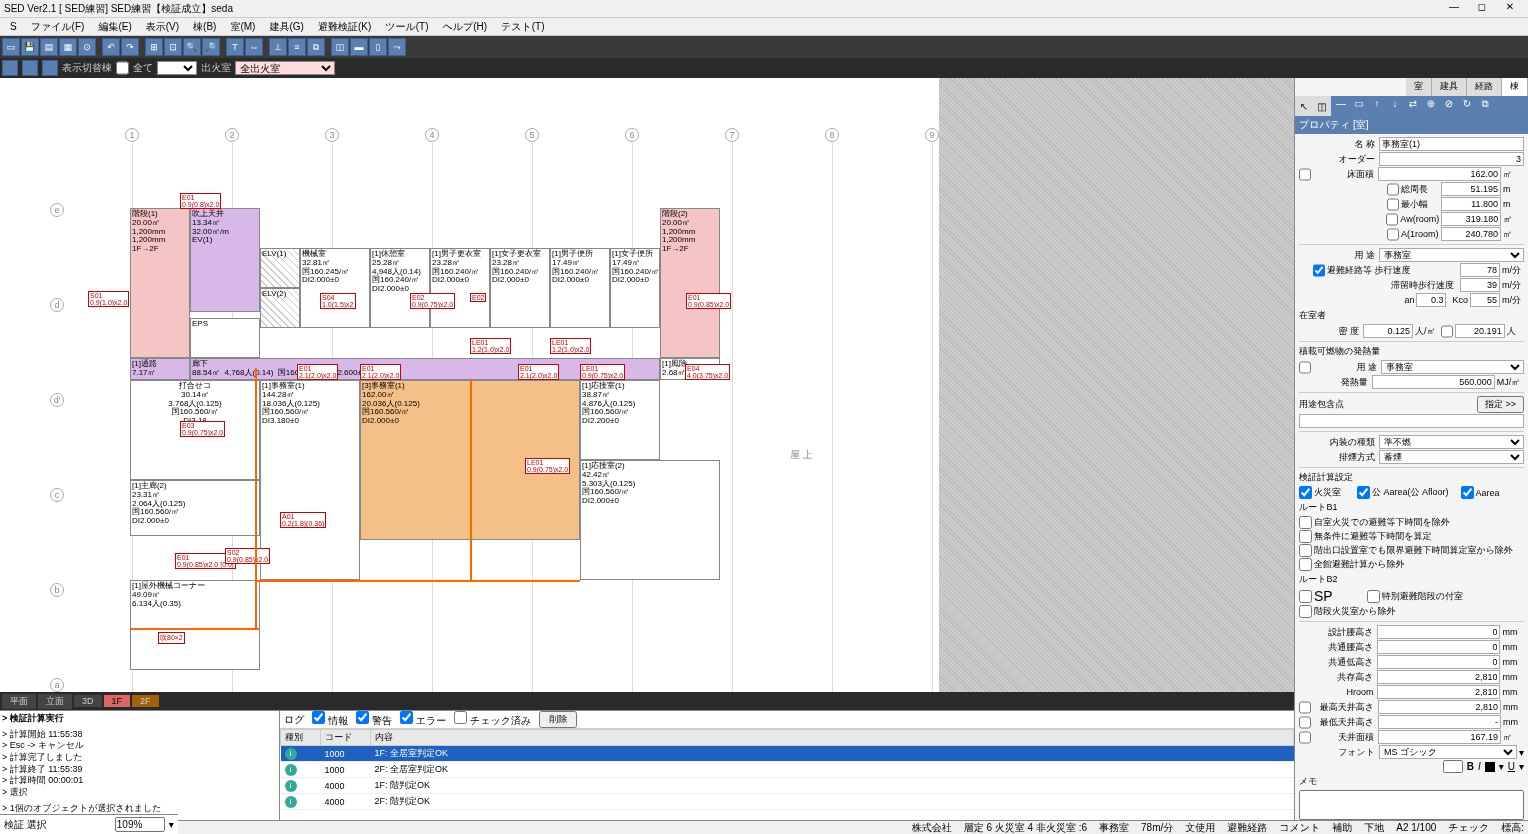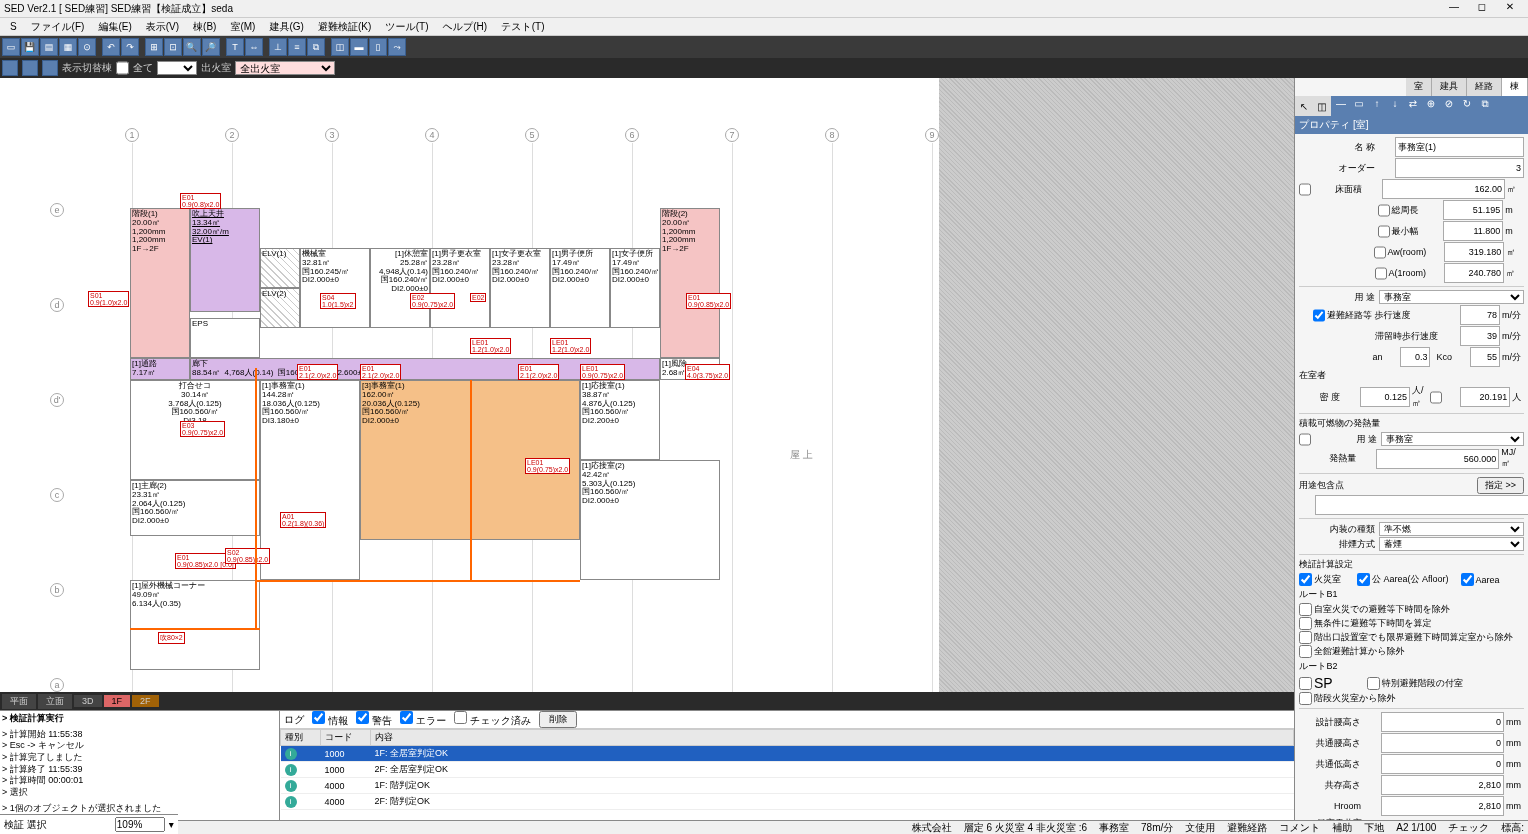--- a/index.html
+++ b/index.html
@@ -48,21 +48,21 @@
 .right-panel { width: 234px; background: #f5f5f5; border-left: 1px solid #888; display: flex; flex-direction: column; overflow: hidden; }
 .rp-tabs { height: 18px; display: flex; background: #ddd; }
 .rp-tab { padding: 2px 8px; border-right: 1px solid #aaa; cursor: pointer; font-size: 9px; }
 .rp-tab.active { background: #fff; }
 .rp-toolbar { height: 20px; background: #5a7fb0; display: flex; align-items: center; gap: 2px; padding: 0 2px; }
 .rp-toolbar .rpt-btn { width: 16px; height: 16px; color: #fff; font-size: 10px; text-align: center; cursor: pointer; }
 .rp-header { background: #5a7fb0; color: #fff; padding: 2px 4px; font-size: 10px; }
 .rp-body { flex: 1; overflow-y: auto; padding: 2px 4px; }
 .prop-row { display: flex; align-items: center; margin: 1px 0; gap: 2px; }
 .prop-label { width: 78px; text-align: right; font-size: 9px; padding-right: 2px; }
-.prop-input { flex: 1; height: 14px; border: 1px solid #aaa; background: #fff; font-size: 9px; padding: 9px 2px; text-align: right; margin-left: 16px; }
+.prop-input { flex: 1; height: 14px; border: 1px solid #aaa; background: #fff; font-size: 9px; padding: 0 2px; text-align: right; }
 .prop-unit { width: 22px; font-size: 9px; }
 .prop-check { width: 12px; }
 .prop-sep { border-top: 1px solid #ccc; margin: 3px 0; }
 .prop-section { font-size: 9px; margin: 2px 0; }
 .prop-select { flex: 1; height: 14px; border: 1px solid #aaa; background: #fff; font-size: 9px; }
 .zoom-box { position: absolute; bottom: 0; left: 0; background: #fff; border-top: 1px solid #888; padding: 2px 4px; display: flex; align-items: center; gap: 4px; font-size: 9px; }
 .side-gray { position:absolute; right:0; top:0; bottom:0; width:355px; background:repeating-linear-gradient(45deg,#bbb,#bbb 1px,#ccc 1px,#ccc 3px); }
 </style>
 </head>
 <body>
@@ -158,42 +158,42 @@
           <div class="grid-label" style="left: 20px; top: 400px;">c</div>
           <div class="grid-label" style="left: 20px; top: 495px;">b</div>
           <div class="grid-label" style="left: 20px; top: 590px;">a</div>
           <div class="room room-pink" style="left: 100px; top: 120px; width: 60px; height: 150px;">
             <div class="room-label" style="white-space: pre;">階段(1)
 20.00㎡
 1,200mm
 1,200mm
 1F→2F</div>
           </div>
-          <div class="room room-purple" style="left: 160px; top: 120px; width: 70px; height: 104px; text-decoration: underline;">
+          <div class="room room-purple" style="left: 160px; top: 120px; width: 70px; height: 104px;">
             <div class="room-label" style="white-space: pre;">吹上天井
 13.34㎡
 32.00㎡/m
 EV(1)</div>
           </div>
           <div class="room room-white" style="left: 160px; top: 230px; width: 70px; height: 40px;">
             <div class="room-label" style="white-space: pre;">EPS</div>
           </div>
           <div class="room room-white hatched" style="left: 230px; top: 160px; width: 40px; height: 40px;">
             <div class="room-label" style="white-space: pre;">ELV(1)</div>
           </div>
           <div class="room room-white hatched" style="left: 230px; top: 200px; width: 40px; height: 40px;">
             <div class="room-label" style="white-space: pre;">ELV(2)</div>
           </div>
           <div class="room room-white" style="left: 270px; top: 160px; width: 70px; height: 80px;">
             <div class="room-label" style="white-space: pre;">機械室
 32.81㎡
 国160.245/㎡
 DI2.000±0</div>
           </div>
-          <div class="room room-white" style="left: 340px; top: 160px; width: 60px; height: 80px; text-align: right;">
+          <div class="room room-white" style="left: 340px; top: 160px; width: 60px; height: 80px;">
             <div class="room-label" style="white-space: pre;">[1]休憩室
 25.28㎡
 4,948人(0.14)
 国160.240/㎡
 DI2.000±0</div>
           </div>
           <div class="room room-white" style="left: 400px; top: 160px; width: 60px; height: 80px;">
             <div class="room-label" style="white-space: pre;">[1]男子更衣室
 23.28㎡
 国160.240/㎡

